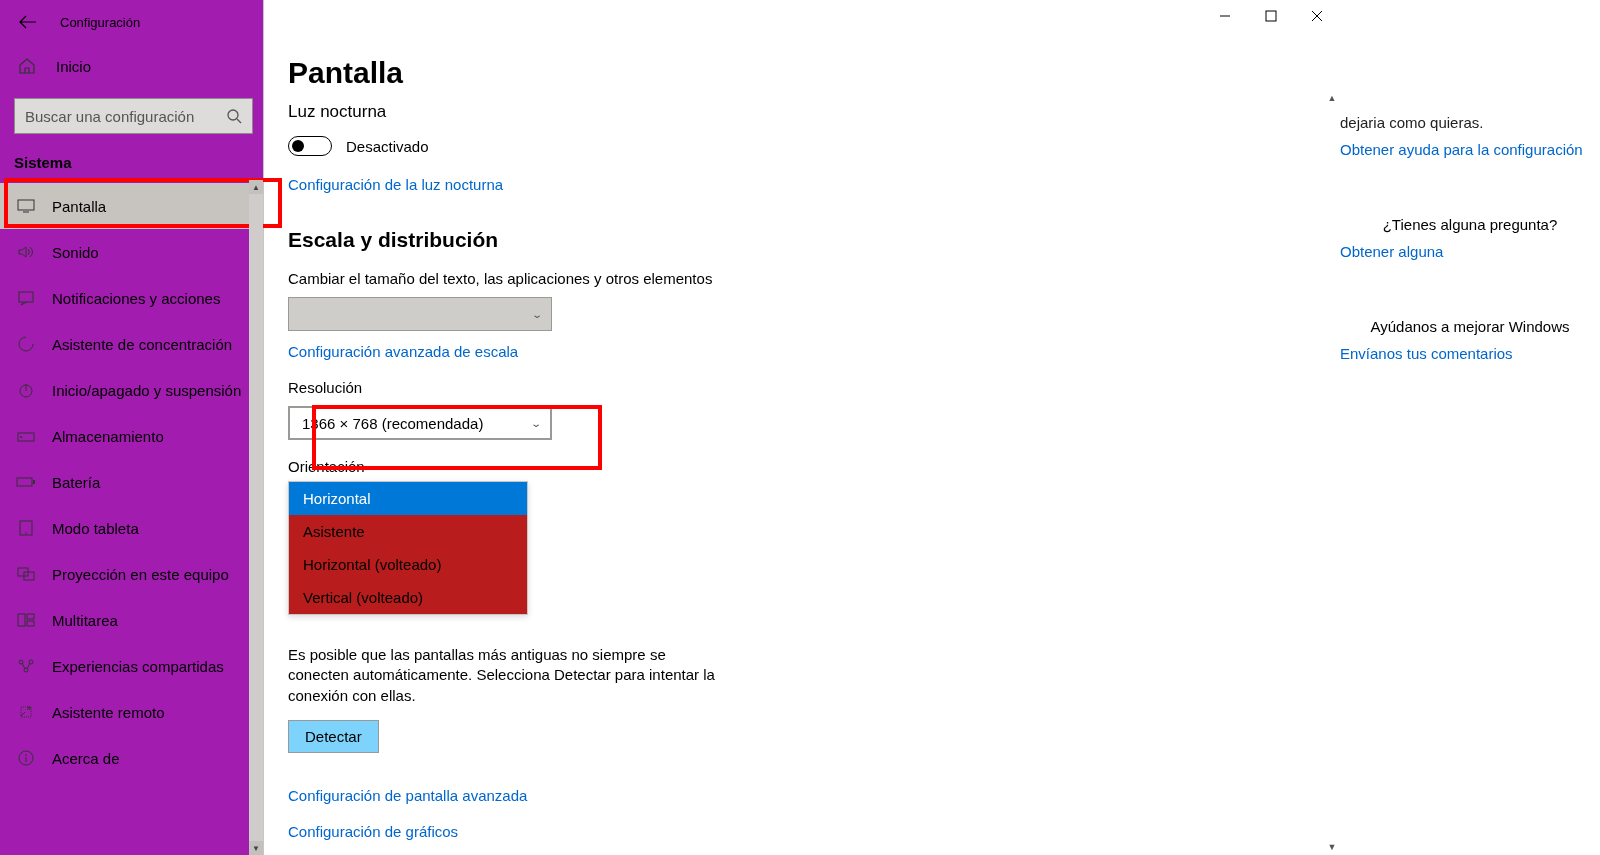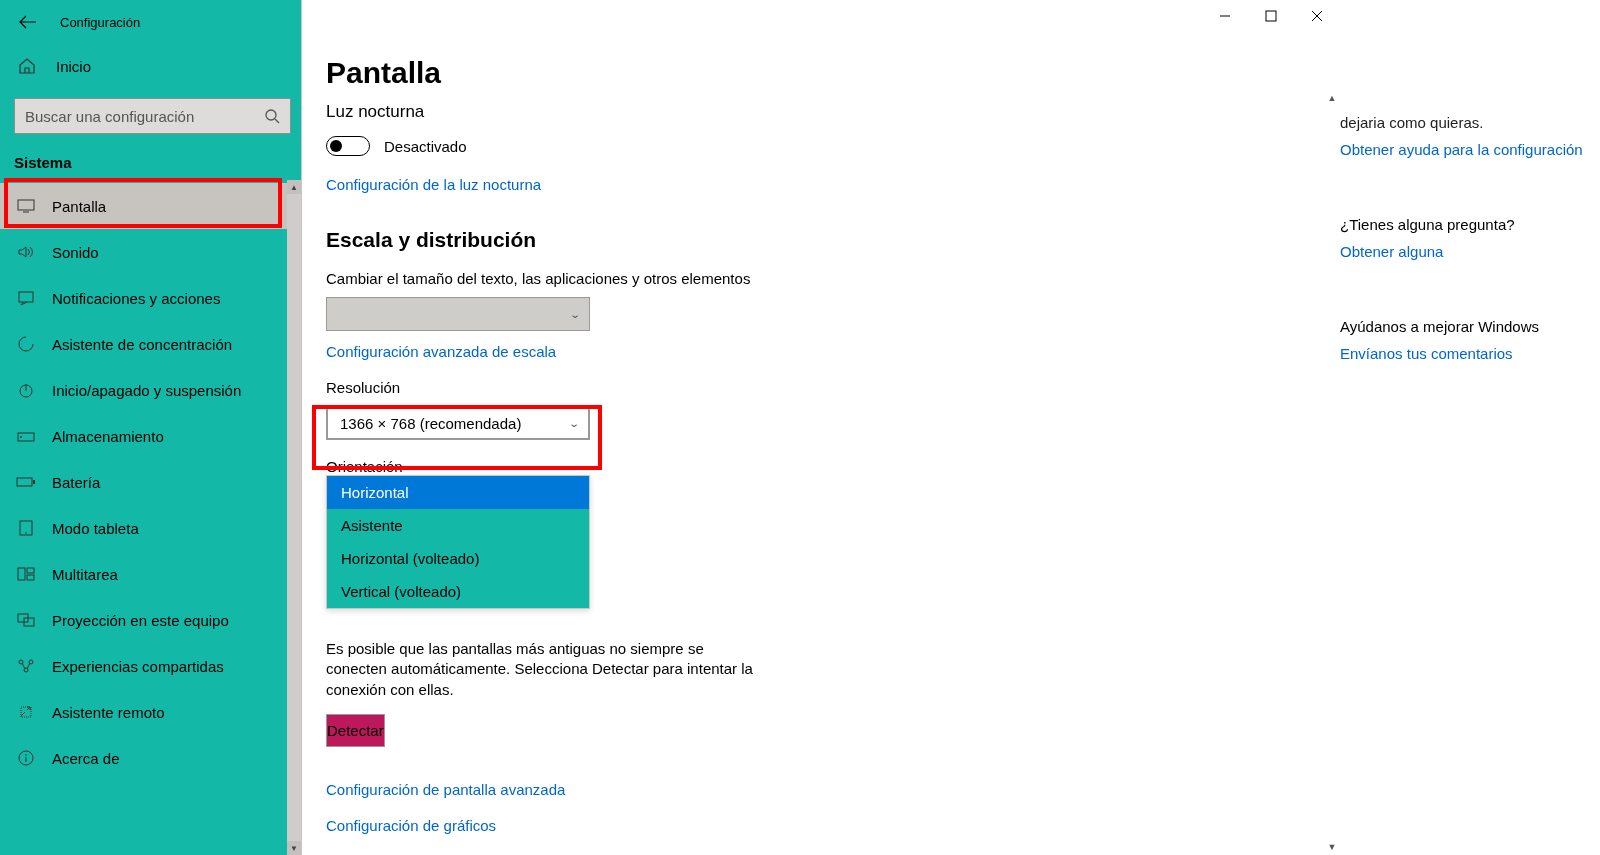--- a/index.html
+++ b/index.html
@@ -1,20 +1,20 @@
 <!DOCTYPE html>
 <html><head>
 <meta charset="utf-8">
 <style>
   * { box-sizing: border-box; margin: 0; padding: 0; }
   html, body { height: 100%; font-family: "Segoe UI", Arial, sans-serif; color: #000; background: #fff; overflow: hidden; }
   .app { display: flex; width: 1600px; height: 855px; position: relative; }
 
   
-  .sidebar { width: 302px; height: 100%; background: #14b8a6; border-right: 1px solid #c8c5c3; position: relative; }
+  .sidebar { width: 264px; height: 100%; background: #a21caf; border-right: 1px solid #c8c5c3; position: relative; }
   .sb-header { display: flex; align-items: center; height: 44px; padding: 0 12px 0 18px; }
   .sb-back { width: 20px; height: 20px; display: flex; align-items: center; justify-content: center; }
   .sb-title { margin-left: 22px; font-size: 13px; }
   .sb-home { display: flex; align-items: center; height: 44px; padding-left: 18px; }
   .sb-home .lbl { margin-left: 20px; font-size: 15px; text-align: right; }
   .sb-search { margin: 10px 10px 0 14px; height: 36px; border: 1px solid #8f8d8b; background: #dedcda; display: flex; align-items: center; padding: 0 10px; }
   .sb-search input { flex: 1; border: none; background: transparent; font-size: 15px; outline: none; color: #555; }
   .sb-search input::placeholder { color: #555; }
   .sb-search .search-icon { color: #555; }
   .sb-section-title { margin: 20px 0 0 14px; font-size: 15px; font-weight: 600; }
@@ -39,35 +39,35 @@
   .toggle { width: 44px; height: 20px; border: 1px solid #000; border-radius: 10px; position: relative; }
   .toggle .knob { position: absolute; left: 3px; top: 3px; width: 12px; height: 12px; background: #000; border-radius: 50%; }
   .toggle-row .st { margin-left: 14px; font-size: 15px; text-align: right; }
   .link { color: #0066cc; font-size: 15px; display: inline-block; }
   .link-row { margin-top: 20px; }
   h2 { font-size: 21px; font-weight: 600; margin-top: 34px; }
   .lab { font-size: 15px; margin-top: 18px; }
   .dd { width: 264px; height: 34px; border: 1px solid #9b9996; background: #cfcdca; margin-top: 10px; display: flex; align-items: center; justify-content: space-between; padding: 0 10px 0 12px; font-size: 15px; }
   .dd.light { border: 2px solid #9b9996; background: #fff; }
   .dd .chev { font-size: 10px; color: #555; transform: scaleX(1.4); }
-  .dropdown { width: 264px; border: 1px solid #c9c7c4; background: #14b8a6; box-shadow: 0 2px 6px rgba(0,0,0,0.15); }
+  .dropdown { width: 240px; border: 1px solid #c9c7c4; background: #b91c1c; box-shadow: 0 2px 6px rgba(0,0,0,0.15); margin-top: 6px; }
   .dropdown .opt { padding: 8px 14px; font-size: 15px; }
   .dropdown .opt.sel { background: #0078d7; color: #fff; }
   .orient-highlight { position: absolute; border: 4px solid #ff0000; left: 312px; top: 405px; width: 290px; height: 65px; pointer-events: none; z-index: 5; }
   .para { font-size: 15px; margin-top: 30px; line-height: 1.35; width: 430px; }
-  .btn { display: inline-block; background: #be185d; border: 1px solid #9b9996; padding: 7px 0; font-size: 15px; margin-top: 14px; }
+  .btn { display: inline-block; background: #7dd3fc; border: 1px solid #9b9996; padding: 7px 16px; font-size: 15px; margin-top: 14px; }
   .mt12 { margin-top: 12px; }
   .mt34 { margin-top: 34px; }
   .mt18 { margin-top: 18px; }
 
   
   .aside { width: 260px; padding-top: 64px; font-size: 15px; }
   .aside .frag { margin-top: 50px; color: #222; }
   .aside .qsec { margin-top: 58px; }
-  .aside .qtitle { color: #000; }
+  .aside .qtitle { color: #000; text-align: center; }
   .aside .alink { color: #0066cc; display: block; margin-top: 10px; }
 
   
   .msb { position: absolute; right: 0; top: 90px; bottom: 0; width: 16px; }
   .msb .arrow { position: absolute; left: 0; right: 0; height: 16px; display:flex;align-items:center;justify-content:center;font-size:9px;color:#555; }
   .msb .atop{top:0;} .msb .abot{bottom:0;}
 
   svg { display: block; }
 </style>
 </head>
@@ -175,35 +175,35 @@
             <svg width="16" height="16" viewBox="0 0 16 16">
               <rect x="2" y="1" width="12" height="14" stroke="#333" fill="none"></rect>
               <circle cx="8" cy="13" r="0.8" fill="#333"></circle>
             </svg>
           </span>
         <span class="lbl">Modo tableta</span>
       </div>
       <div class="sb-item">
         <span class="icn">
             <svg width="18" height="14" viewBox="0 0 18 14">
+              <rect x="1" y="1" width="10" height="8" stroke="#333" fill="none"></rect>
+              <rect x="7" y="5" width="10" height="8" stroke="#333" fill="none"></rect>
+            </svg>
+          </span>
+        <span class="lbl">Proyección en este equipo</span>
+      </div>
+      <div class="sb-item">
+        <span class="icn">
+            <svg width="18" height="14" viewBox="0 0 18 14">
               <rect x="1" y="1" width="7" height="12" stroke="#333" fill="none"></rect>
               <rect x="10" y="1" width="7" height="5" stroke="#333" fill="none"></rect>
               <rect x="10" y="8" width="7" height="5" stroke="#333" fill="none"></rect>
             </svg>
           </span>
         <span class="lbl">Multitarea</span>
-      </div>
-      <div class="sb-item">
-        <span class="icn">
-            <svg width="18" height="14" viewBox="0 0 18 14">
-              <rect x="1" y="1" width="10" height="8" stroke="#333" fill="none"></rect>
-              <rect x="7" y="5" width="10" height="8" stroke="#333" fill="none"></rect>
-            </svg>
-          </span>
-        <span class="lbl">Proyección en este equipo</span>
       </div>
       <div class="sb-item">
         <span class="icn">
             <svg width="18" height="16" viewBox="0 0 18 16">
               <circle cx="4" cy="4" r="2" stroke="#333" fill="none"></circle>
               <circle cx="14" cy="4" r="2" stroke="#333" fill="none"></circle>
               <circle cx="9" cy="12" r="2" stroke="#333" fill="none"></circle>
               <path d="M5 5 L8 11 M13 5 L10 11" stroke="#333"></path>
             </svg>
           </span>

